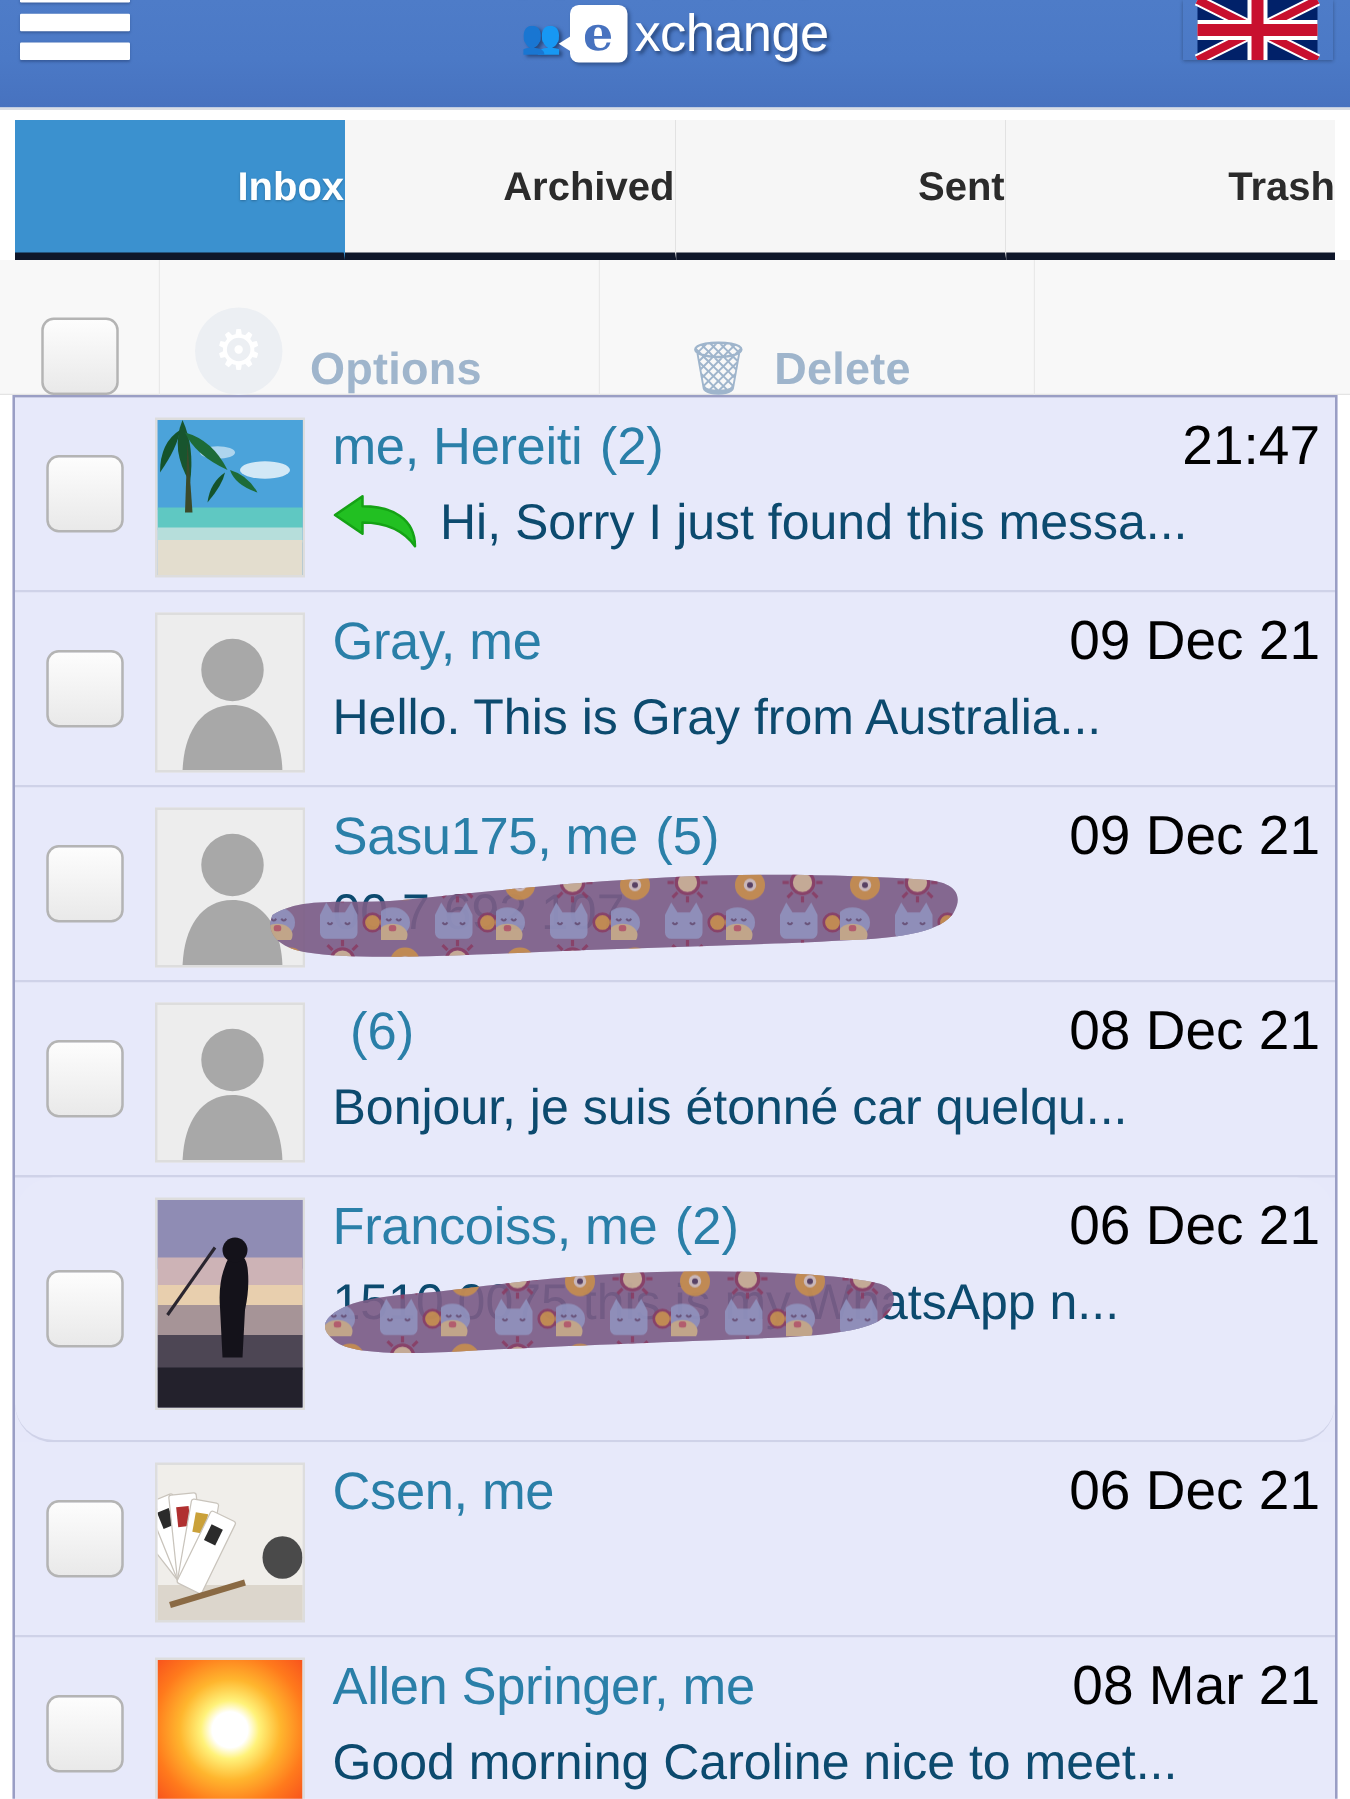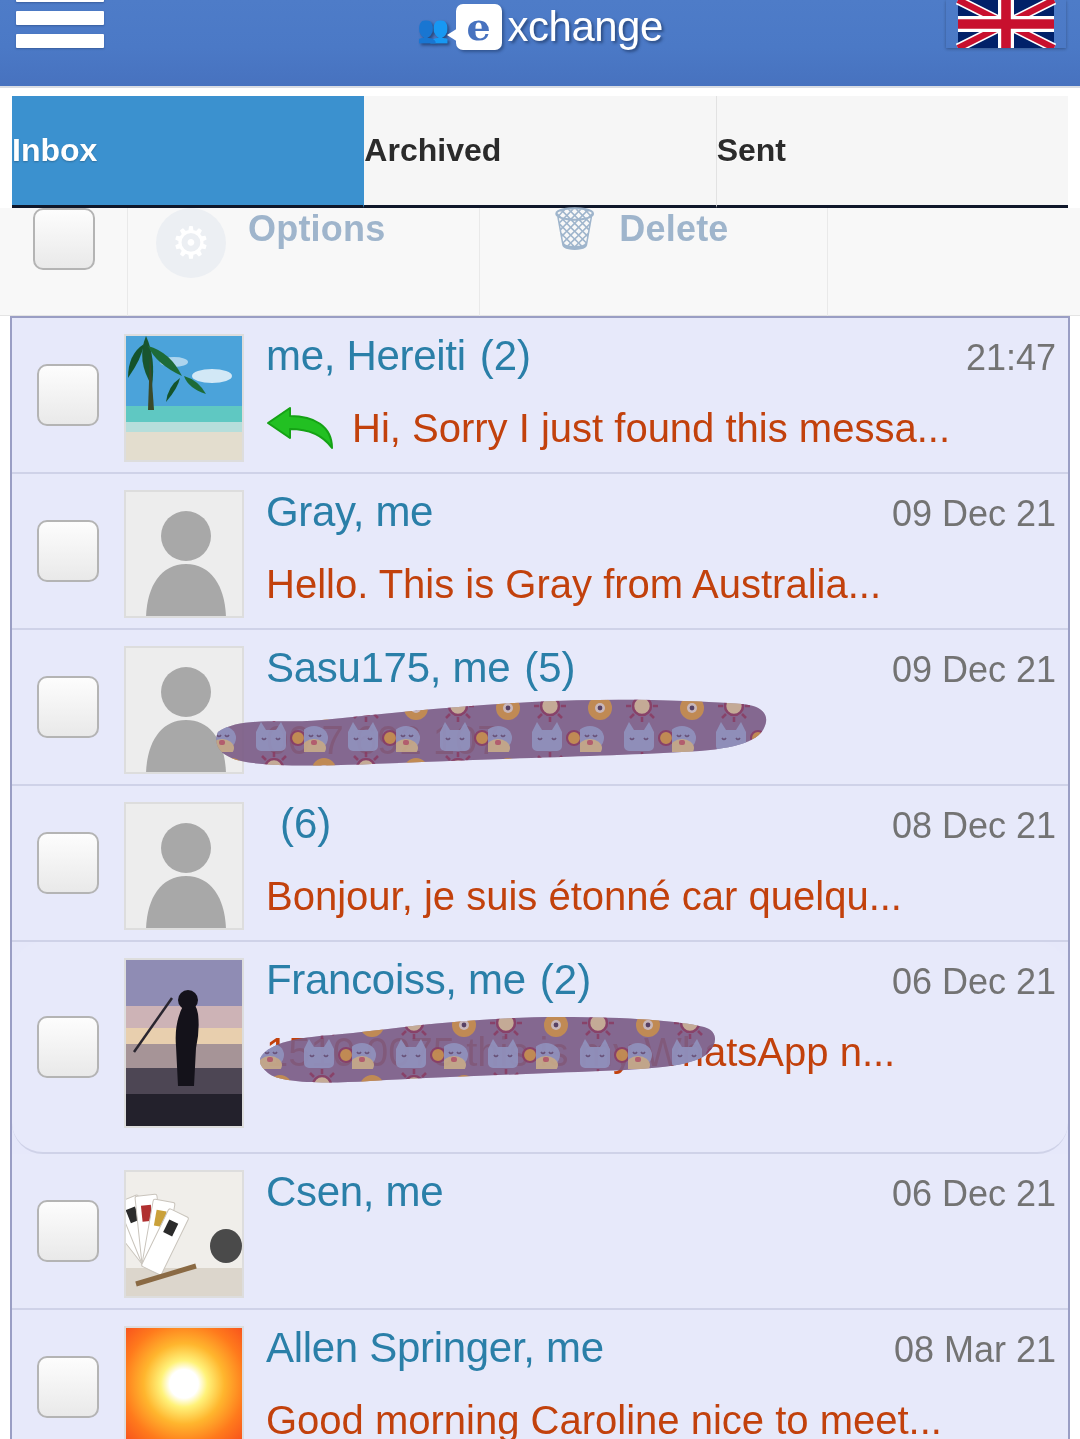--- a/index.html
+++ b/index.html
@@ -81,44 +81,44 @@
   }
 
   
   .tabbar {
     display: flex; width: 1080px; height: 120px;
     padding: 8px 12px 0 12px;
     background: #ffffff;
   }
   .tab {
     flex: 1 1 0;
-    display: flex; align-items: center; justify-content: flex-start;
+    display: flex; align-items: center; justify-content: flex-end;
     font-size: 32px; font-weight: bold; color: #2b2b2b;
     background: #f6f6f6;
     border-right: 1px solid #e2e2e2;
-    border-bottom: 3px solid #0f172a;
+    border-bottom: 6px solid #0f172a;
     cursor: pointer;
     text-shadow: 0 1px 1px rgba(255,255,255,.8);
   }
   .tab:last-child { border-right: none; }
   .tab.active {
     background: #3b91cf; color: #ffffff;
     border-right: 1px solid #3b91cf;
     text-shadow: 0 1px 2px rgba(0,0,0,.25);
   }
 
   
   .toolbar {
     display: flex; align-items: center;
     width: 1080px; height: 108px;
     background: #f8f8f8;
     border-bottom: 1px solid #e4e4e4;
   }
   .tb-cell {
-    height: 108px; display: flex; align-items: flex-start;
+    height: 108px; display: flex; align-items: flex-end;
     border-right: 1px solid #e9e9e9;
   }
   .tb-check { width: 128px; justify-content: center; }
   .tb-options { width: 352px; padding-left: 28px; gap: 22px; cursor: pointer; }
   .tb-delete { width: 348px; padding-left: 68px; gap: 18px; cursor: pointer; }
   .tb-spacer { flex: 1; border-right: none; }
   .chk {
     width: 62px; height: 62px; border-radius: 10px;
     border: 2px solid #b4b4b4;
     background: linear-gradient(180deg, #fdfdfd 0%, #e9e9e9 100%);
@@ -175,27 +175,27 @@
   }
   .row-body { flex: 1; min-width: 0; padding-left: 22px; padding-top: 4px; }
   .row-top { display: flex; align-items: baseline; }
   .row-name {
     font-size: 42px; color: #2a7fa8; font-weight: normal;
     white-space: nowrap; overflow: hidden;
     letter-spacing: -.3px;
   }
   .row-count { font-size: 42px; color: #2a7fa8; padding-left: 14px; }
   .row-date {
-    margin-left: auto; font-size: 36px; color: #737373;
+    margin-left: auto; font-size: 44px; color: #000000;
     white-space: nowrap; padding-left: 16px;
   }
   .row-preview {
     position: relative;
-    font-size: 40px; color: #c2410c; line-height: 1.4;
-    margin-top: 20px; padding-right: 6px;
+    font-size: 40px; color: #0c4a6e; line-height: 1.4;
+    margin-top: 8px; padding-right: 6px;
     word-break: break-word;
   }
   .reply-arrow {
     display: inline-block; width: 74px; height: 44px;
     vertical-align: -8px; margin-right: 12px;
   }
 
   
   .redaction {
     position: absolute;
@@ -252,20 +252,23 @@
 
 <div class="tabbar">
   <div class="tab active">
     <span>Inbox</span>
   </div>
   <div class="tab">
     <span>Archived</span>
   </div>
   <div class="tab">
     <span>Sent</span>
+  </div>
+  <div class="tab">
+    <span>Trash</span>
   </div>
 </div>
 
 <div class="toolbar">
   <div class="tb-cell tb-check">
     <div class="chk"></div>
   </div>
   <div class="tb-cell tb-options">
     <span class="gear-icon">⚙</span>
     <span class="tb-label">Options</span>

